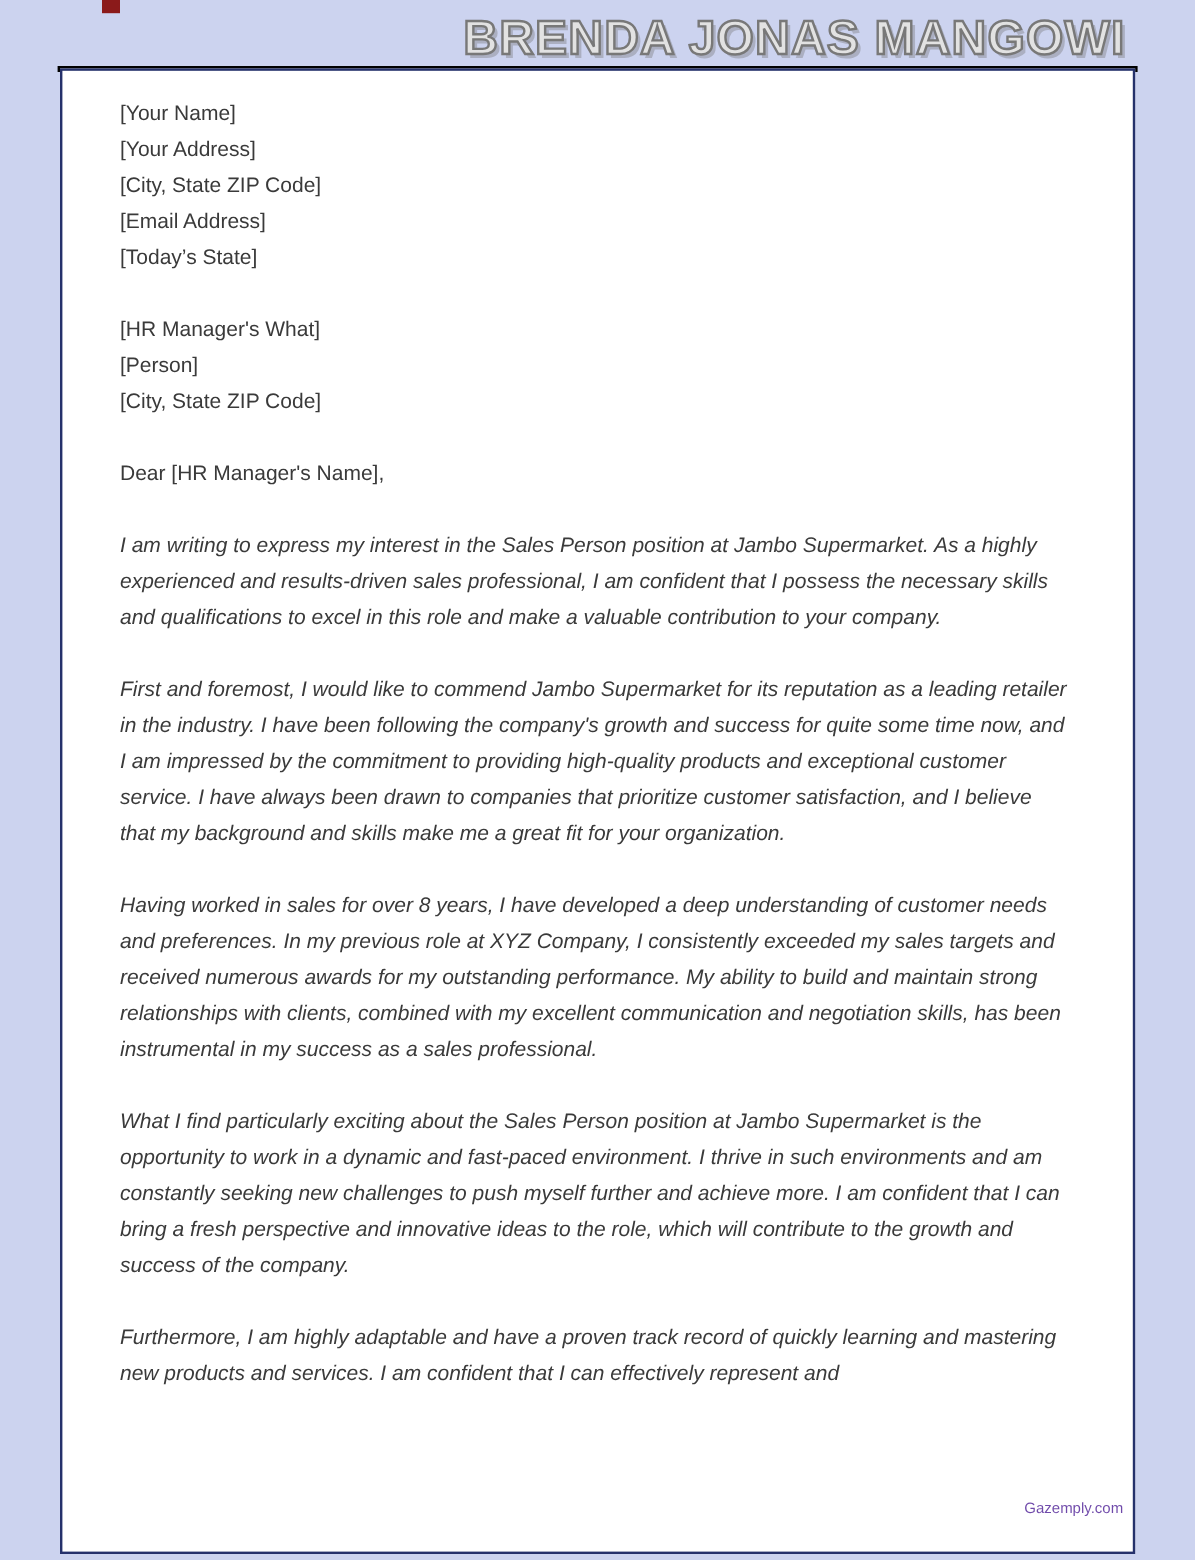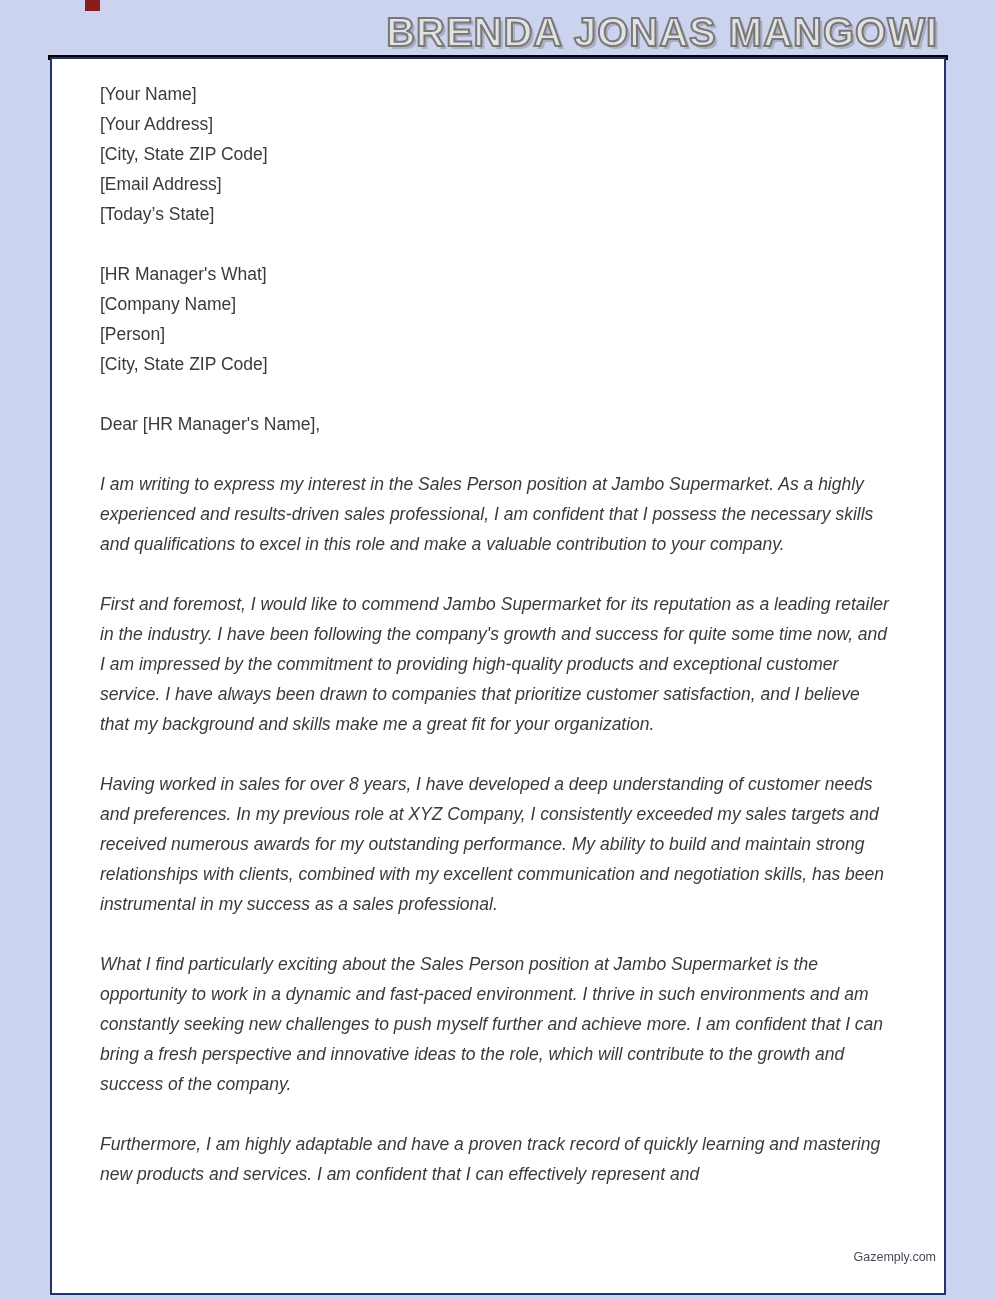--- a/index.html
+++ b/index.html
@@ -66,21 +66,21 @@
     line-height: 30px;
     color: #3a3a3a;
     max-width: 796px;
     font-style: italic;
   }
   .watermark {
     position: absolute;
     right: 60px;
     bottom: 36px;
     font-size: 12.5px;
-    color: #0f172a;
+    color: #4c1d95;
     opacity: 0.8;
   }
 </style>
 </head>
 <body>
 
 <div class="canvas">
 
   <div class="corner-mark"></div>
 
@@ -93,21 +93,20 @@
     <div class="block">
       <p class="line">[Your Name]</p>
       <p class="line">[Your Address]</p>
       <p class="line">[City, State ZIP Code]</p>
       <p class="line">[Email Address]</p>
       <p class="line">[Today’s State]</p>
     </div>
 
     <div class="block">
       <p class="line">[HR Manager's What]</p>
-      <p class="line">[Company Name]</p>
       <p class="line">[Person]</p>
       <p class="line">[City, State ZIP Code]</p>
     </div>
 
     <div class="block">
       <p class="line">Dear [HR Manager's Name],</p>
     </div>
 
     <p class="para">I am writing to express my interest in the Sales Person position at Jambo Supermarket. As a highly experienced and results-driven sales professional, I am confident that I possess the necessary skills and qualifications to excel in this role and make a valuable contribution to your company.</p>
     <p class="para">First and foremost, I would like to commend Jambo Supermarket for its reputation as a leading retailer in the industry. I have been following the company's growth and success for quite some time now, and I am impressed by the commitment to providing high-quality products and exceptional customer service. I have always been drawn to companies that prioritize customer satisfaction, and I believe that my background and skills make me a great fit for your organization.</p>

